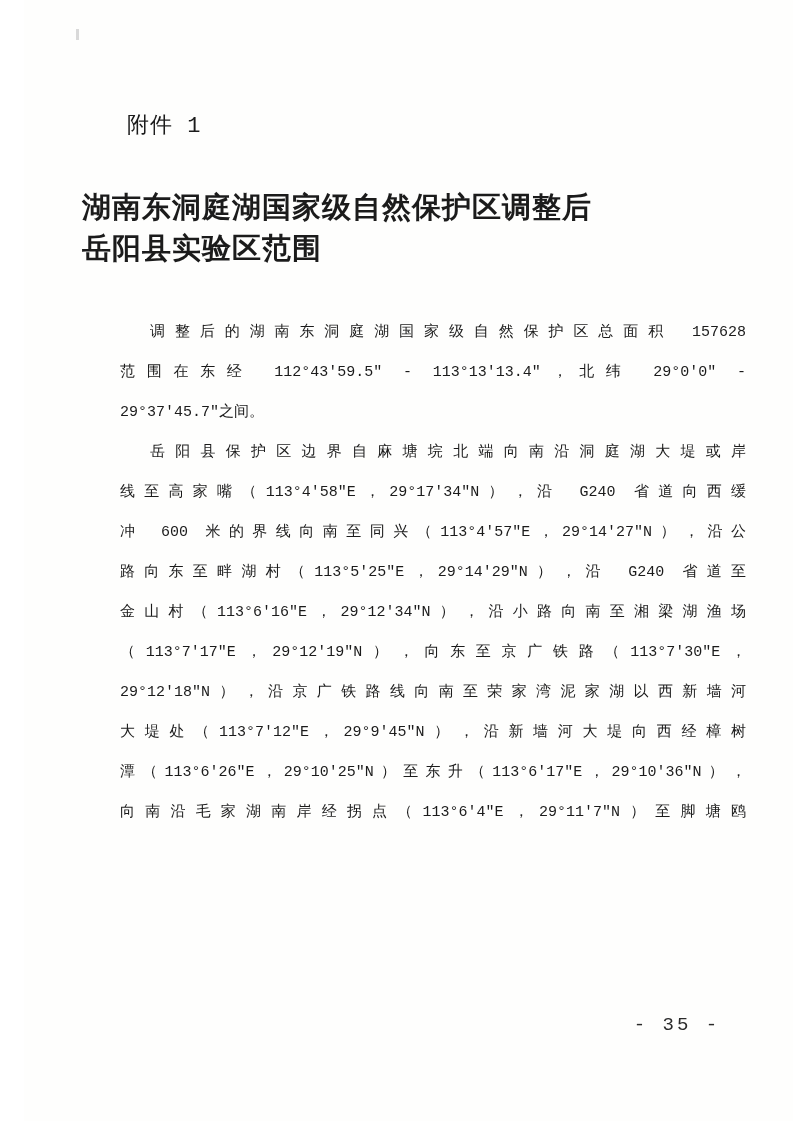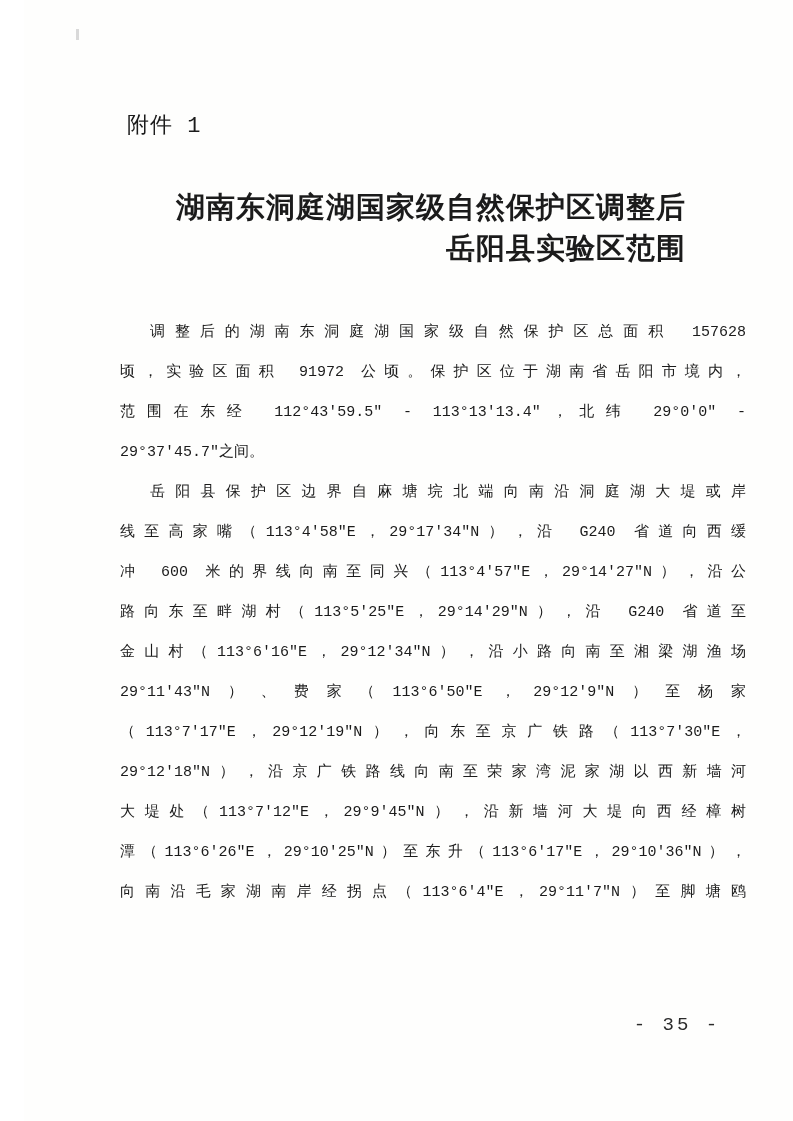--- a/index.html
+++ b/index.html
@@ -31,21 +31,21 @@
     left: 103px;
     top: 110px;
     font-size: 22px;
     letter-spacing: 1px;
   }
   .title-block {
     position: absolute;
     left: 58px;
     top: 189px;
     width: 604px;
-    text-align: right;
+    text-align: left;
     font-weight: 700;
     font-size: 29px;
     line-height: 41px;
     letter-spacing: 1px;
   }
   .body-block {
     position: absolute;
     left: 96px;
     top: 313px;
     width: 626px;
@@ -85,29 +85,27 @@
 
   <div class="attachment-label">附件 1</div>
 
   <div class="title-block">
     <div>湖南东洞庭湖国家级自然保护区调整后</div>
     <div>岳阳县实验区范围</div>
   </div>
 
   <div class="body-block">
     <div class="text-line indent">调整后的湖南东洞庭湖国家级自然保护区总面积 157628</div>
-    <div class="text-line">顷，实验区面积 91972 公顷。保护区位于湖南省岳阳市境内，</div>
     <div class="text-line">范围在东经 112°43′59.5″ - 113°13′13.4″，北纬 29°0′0″ -</div>
     <div class="text-line no-justify">29°37′45.7″之间。</div>
     <div class="text-line indent">岳阳县保护区边界自麻塘垸北端向南沿洞庭湖大堤或岸</div>
     <div class="text-line">线至高家嘴（113°4′58″E，29°17′34″N），沿 G240 省道向西缓</div>
     <div class="text-line">冲 600 米的界线向南至同兴（113°4′57″E，29°14′27″N），沿公</div>
     <div class="text-line">路向东至畔湖村（113°5′25″E，29°14′29″N），沿 G240 省道至</div>
     <div class="text-line">金山村（113°6′16″E，29°12′34″N），沿小路向南至湘梁湖渔场</div>
-    <div class="text-line">29°11′43″N）、费家（113°6′50″E，29°12′9″N）至杨家</div>
     <div class="text-line">（113°7′17″E，29°12′19″N），向东至京广铁路（113°7′30″E，</div>
     <div class="text-line">29°12′18″N），沿京广铁路线向南至荣家湾泥家湖以西新墙河</div>
     <div class="text-line">大堤处（113°7′12″E，29°9′45″N），沿新墙河大堤向西经樟树</div>
     <div class="text-line">潭（113°6′26″E，29°10′25″N）至东升（113°6′17″E，29°10′36″N），</div>
     <div class="text-line">向南沿毛家湖南岸经拐点（113°6′4″E，29°11′7″N）至脚塘鸥</div>
   </div>
 
   <div class="page-number">- 35 -</div>
 
 </div>

